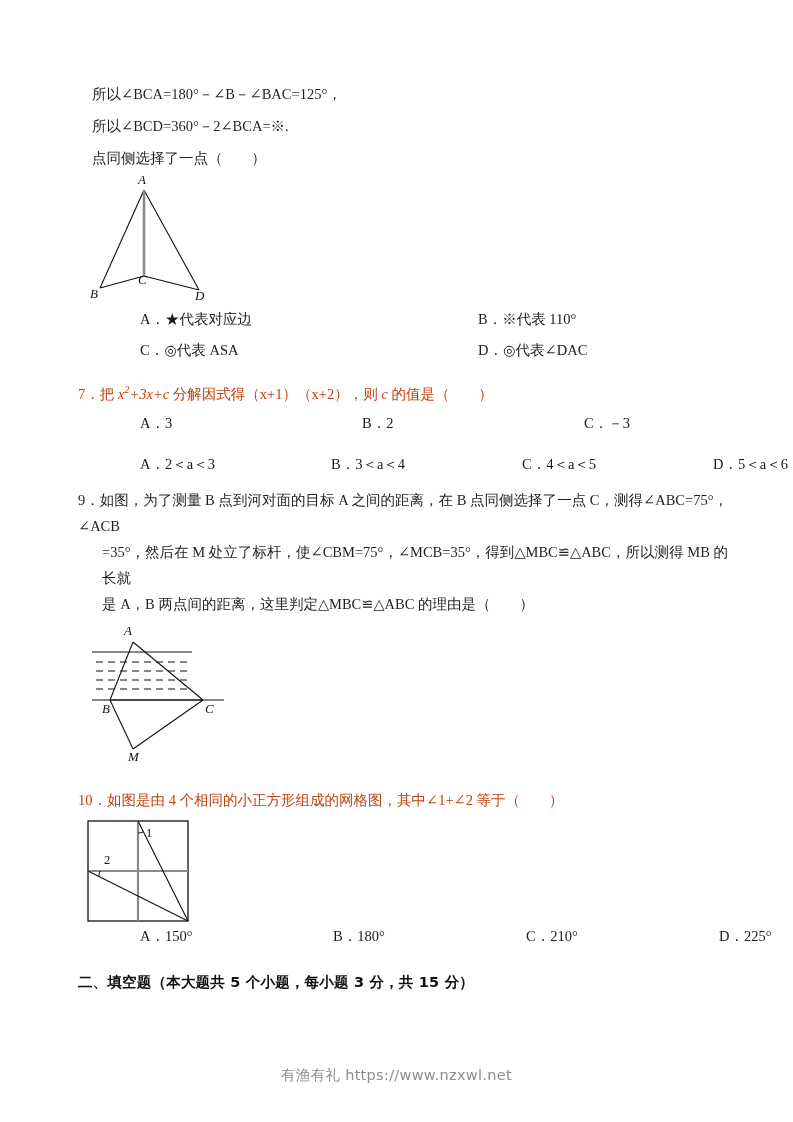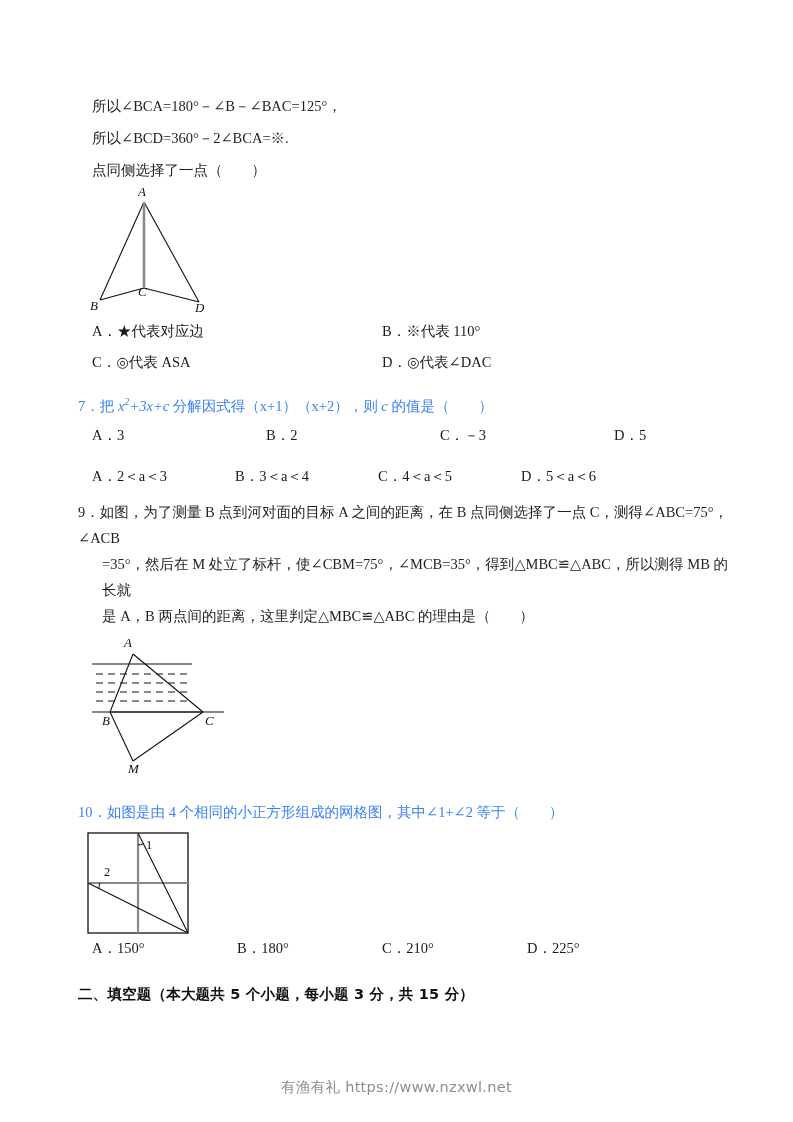--- a/index.html
+++ b/index.html
@@ -10,21 +10,21 @@
   body {
     width: 793px;
     height: 1122px;
     position: relative;
     font-family: "Liberation Serif", "DejaVu Serif", serif;
     color: #1a1a1a;
     overflow: hidden;
   }
   .page {
     position: absolute;
-    left: 0; top: 12px;
+    left: 0; top: 0;
     width: 793px;
     height: 831px;
   }
   .content {
     position: absolute;
     left: 78px;
     top: 84px;
     width: 650px;
   }
 
@@ -56,38 +56,38 @@
   }
   .sqrt .sign {
     font-style: normal;
     font-size: 1.05em;
   }
 
   
   .q-row {
     font-size: 14.5px;
     line-height: 22px;
-    color: #3b82f6;
+    color: #c2410c;
   }
   .q-wrap {
     font-size: 14.5px;
     line-height: 26px;
     color: #1f1f1f;
     text-align: justify;
   }
   .q-wrap .l2 { padding-left: 24px; }
 
   
   .options {
     display: flex;
     font-size: 14.5px;
     line-height: 22px;
     padding-left: 14px;
   }
-  .options .opt { flex: 0 0 auto; }
+  .options .opt { flex: 0 0 auto; margin-left: 48px; }
   .opt-4 .opt { width: 143px; }
   .opt-2 .opt { width: 290px; }
   .opt-9 .opt { width: 147px; }
   .opt-10 .opt { width: 145px; }
 
   
   .figure { position: relative; }
   .fig-label {
     position: absolute;
     font-style: italic;

